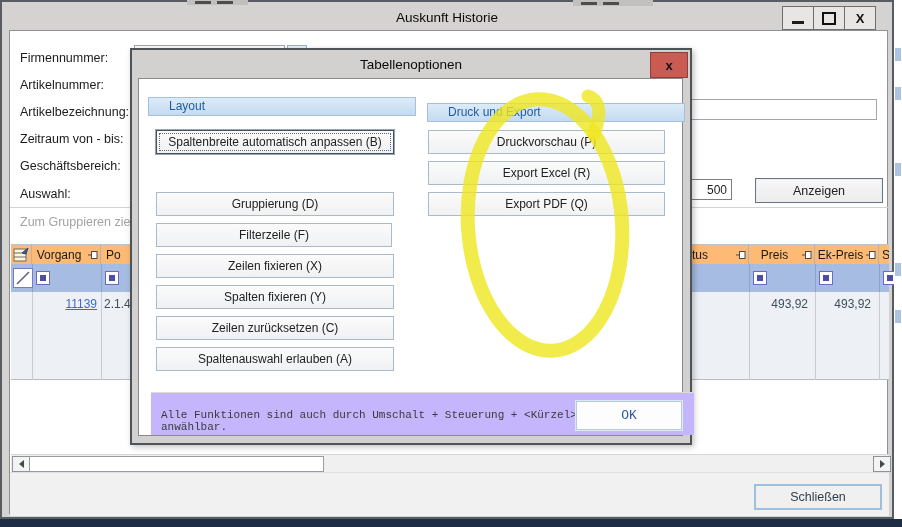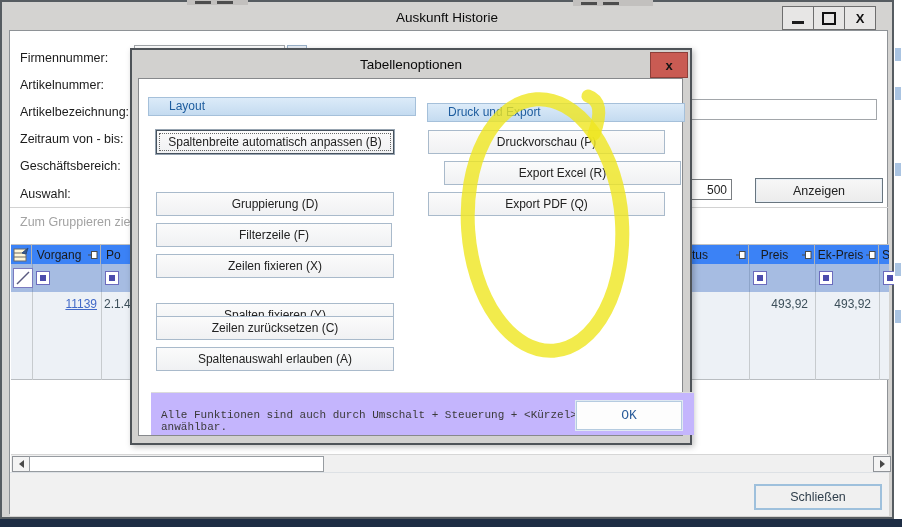--- a/index.html
+++ b/index.html
@@ -21,21 +21,21 @@
   .flabel{position:absolute;left:18px;font-size:12.5px;color:#1b1b1b;}
   .tbox{position:absolute;background:#fff;border:1px solid #a2a6aa;font-size:12px;color:#222;}
   .tbox input{width:100%;height:100%;border:none;background:transparent;font-family:"Liberation Sans",sans-serif;font-size:12px;text-align:right;padding:0 4px 0 0;box-sizing:border-box;color:#1d1d1d;outline:none;}
   .btn-main{position:absolute;background:linear-gradient(#f7f7f7,#ececec);border:1px solid #68757f;box-shadow:inset 0 0 0 1px #e7eef5;font-size:12.5px;color:#222;display:flex;align-items:center;justify-content:center;cursor:default;}
   .btn-close-main{position:absolute;background:#f0f0f0;border:2px solid #9ec0dc;font-size:12.5px;color:#2f3e4b;display:flex;align-items:center;justify-content:center;}
 
   .sep-line{position:absolute;height:1px;background:#d2d2d2;}
   .group-hint{position:absolute;left:18px;top:213px;font-size:12.5px;color:#a3a3a3;white-space:nowrap;}
 
   
-  .ghead{position:absolute;top:242px;height:20px;background:#3b82f6;border-top:1px solid #c2c2c2;border-right:1px solid #b2b2b2;font-size:12px;color:#1a1a1a;line-height:20px;box-sizing:border-box;}
+  .ghead{position:absolute;top:242px;height:20px;background:#fdba74;border-top:1px solid #c2c2c2;border-right:1px solid #b2b2b2;font-size:12px;color:#1a1a1a;line-height:20px;box-sizing:border-box;}
   .ghead .lbl{position:absolute;left:0;right:14px;text-align:center;}
   .pin{position:absolute;right:2px;top:5px;}
   .frow{position:absolute;top:262px;height:28px;background:#a6bce2;box-sizing:border-box;}
   .fsep{position:absolute;top:262px;width:1px;height:28px;background:#8da4c9;}
   .fsq{position:absolute;width:12px;height:12px;border:1px solid #6b6bbd;background:#fff;}
   .fsq:after{content:'';position:absolute;left:3px;top:3px;width:6px;height:6px;background:#4c4cad;}
   .drow{position:absolute;left:9px;top:290px;width:878px;height:88px;background:#edf1f6;border-bottom:1px solid #b9bdc1;box-sizing:border-box;}
   .dsep{position:absolute;top:290px;width:1px;height:88px;background:#c7cbce;}
   .dval{position:absolute;top:295px;font-size:12px;color:#3c4f5a;text-align:right;}
   .dlink{position:absolute;top:295px;font-size:12px;color:#4169c8;text-decoration:underline;text-align:right;}
@@ -221,26 +221,26 @@
     </div>
     <div class="dlg-client">
 
       <div class="sec-hdr" style="left:9px;top:18px;width:246px;">Layout</div>
       <div class="sec-hdr" style="left:288px;top:24px;width:236px;">Druck und Export</div>
 
       <div class="dlg-btn focused" style="left:17px;top:51px;width:238px;">Spaltenbreite automatisch anpassen (B)</div>
       <div class="dlg-btn" style="left:17px;top:113px;width:238px;">Gruppierung (D)</div>
       <div class="dlg-btn" style="left:17px;top:144px;width:236px;">Filterzeile (F)</div>
       <div class="dlg-btn" style="left:17px;top:175px;width:238px;">Zeilen fixieren (X)</div>
-      <div class="dlg-btn" style="left:17px;top:206px;width:238px;margin-top:18px;">Spalten fixieren (Y)</div>
+      <div class="dlg-btn" style="left:17px;top:206px;width:238px;">Spalten fixieren (Y)</div>
       <div class="dlg-btn" style="left:17px;top:237px;width:238px;">Zeilen zurücksetzen (C)</div>
       <div class="dlg-btn" style="left:17px;top:268px;width:238px;">Spaltenauswahl erlauben (A)</div>
 
       <div class="dlg-btn" style="left:289px;top:51px;width:237px;">Druckvorschau (P)</div>
-      <div class="dlg-btn" style="left:305px;top:82px;width:237px;">Export Excel (R)</div>
+      <div class="dlg-btn" style="left:289px;top:82px;width:237px;">Export Excel (R)</div>
       <div class="dlg-btn" style="left:289px;top:113px;width:237px;">Export PDF (Q)</div>
 
       <div class="dlg-footer">
         <div class="dlg-hint">Alle Funktionen sind auch durch Umschalt + Steuerung + &lt;Kürzel&gt; direkt anwählbar.</div>
         <div class="dlg-ok">OK</div>
       </div>
     </div>
   </div>
 
   <svg class="hl-overlay" width="902" height="527" viewBox="0 0 902 527">

